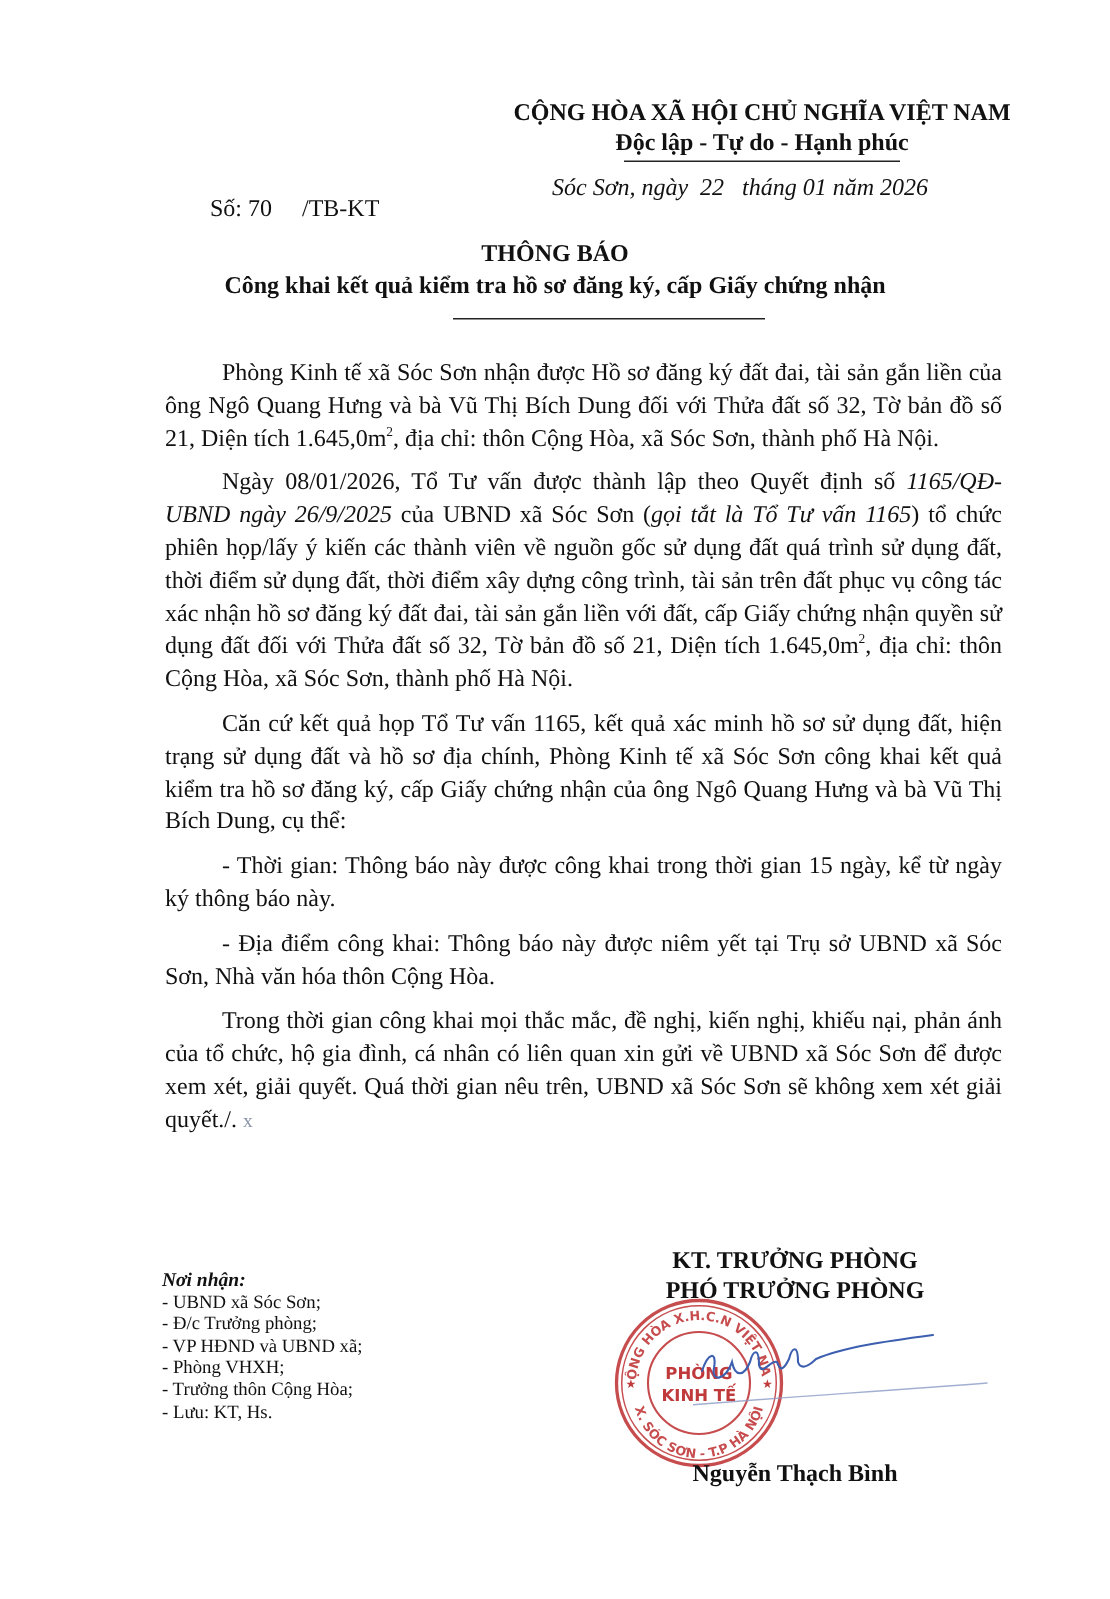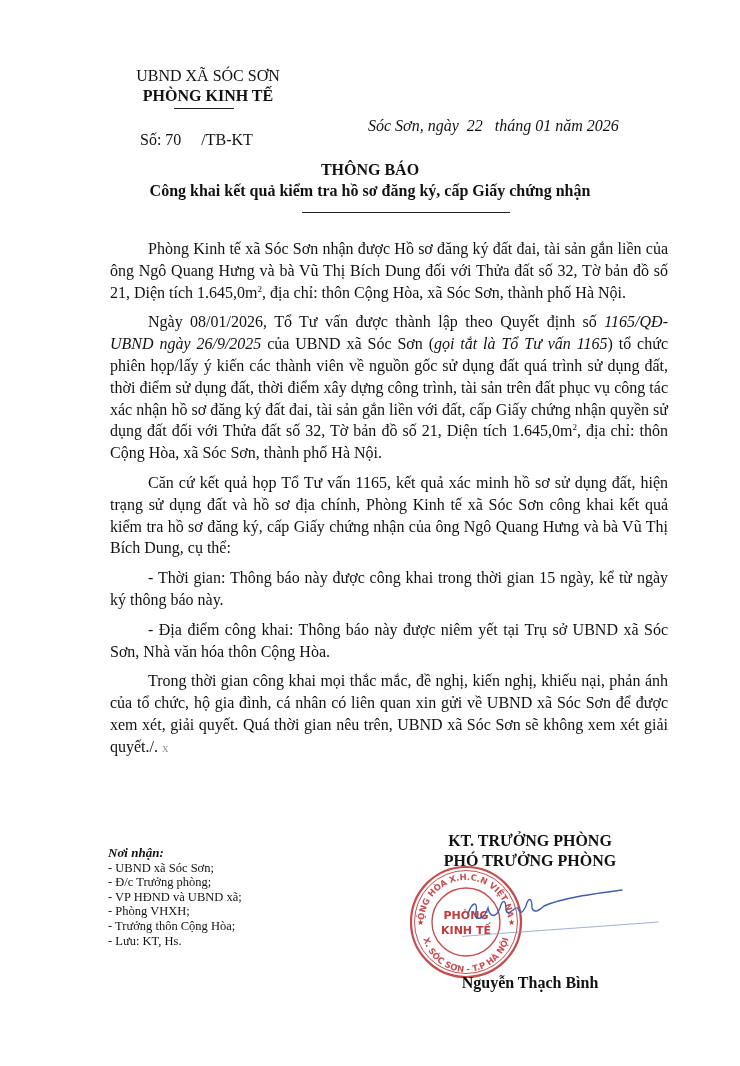--- a/index.html
+++ b/index.html
@@ -48,26 +48,26 @@
 
     
     .seal { position: absolute; left: 408px; top: 864px; width: 116px; height: 116px; }
     .signature { position: absolute; left: 462px; top: 884px; width: 200px; height: 60px; }
   </style>
 </head>
 <body>
 
 <div class="page">
 
-  <div class="hdr-left">
-    <div class="agency">UBND XÃ SÓC SƠN</div>
-    <div class="dept">PHÒNG KINH TẾ</div>
-    <div class="dept-rule"></div>
+
+  <div class="hdr-right">
+    <div class="nation">CỘNG HÒA XÃ HỘI CHỦ NGHĨA VIỆT NAM</div>
+    <div class="motto">Độc lập - Tự do - Hạnh phúc</div>
+    <div class="motto-rule"></div>
   </div>
-
 
   <div class="docno">Số: 70     /TB-KT</div>
   <div class="docdate">Sóc Sơn, ngày  22   tháng 01 năm 2026</div>
 
   <div class="title-main">THÔNG BÁO</div>
   <div class="title-sub">Công khai kết quả kiểm tra hồ sơ đăng ký, cấp Giấy chứng nhận</div>
   <div class="title-rule"></div>
 
   <div class="body-text">
     <p><span>Phòng Kinh tế xã Sóc Sơn nhận được Hồ sơ đăng ký đất đai, tài sản gắn liền của ông Ngô Quang Hưng và bà Vũ Thị Bích Dung đối với Thửa đất số 32, Tờ bản đồ số 21, Diện tích 1.645,0m</span><sup>2</sup><span>, địa chỉ: thôn Cộng Hòa, xã Sóc Sơn, thành phố Hà Nội.</span></p>

